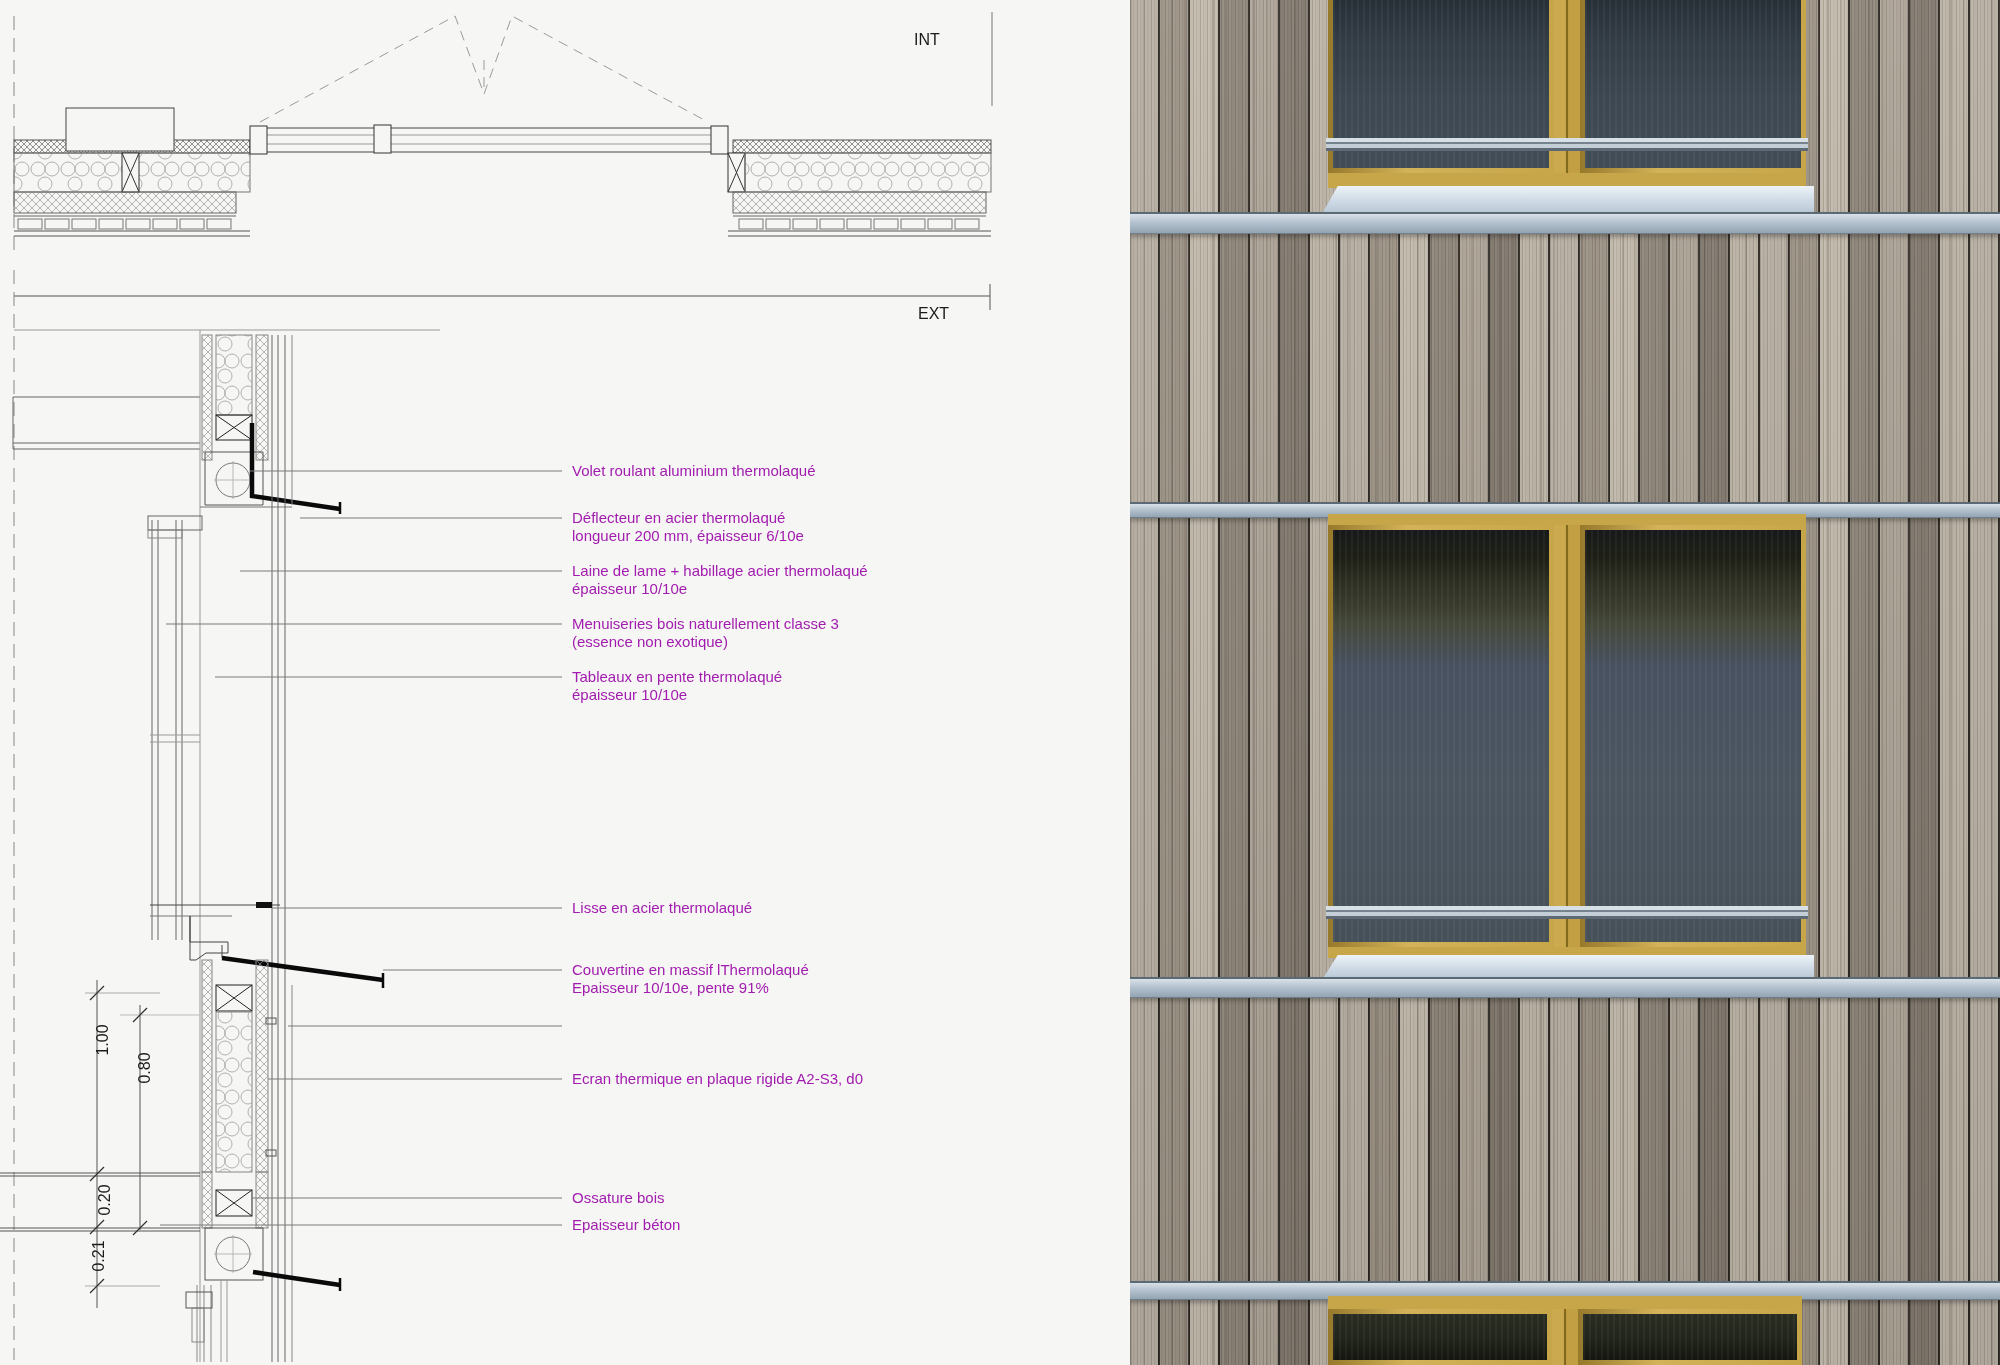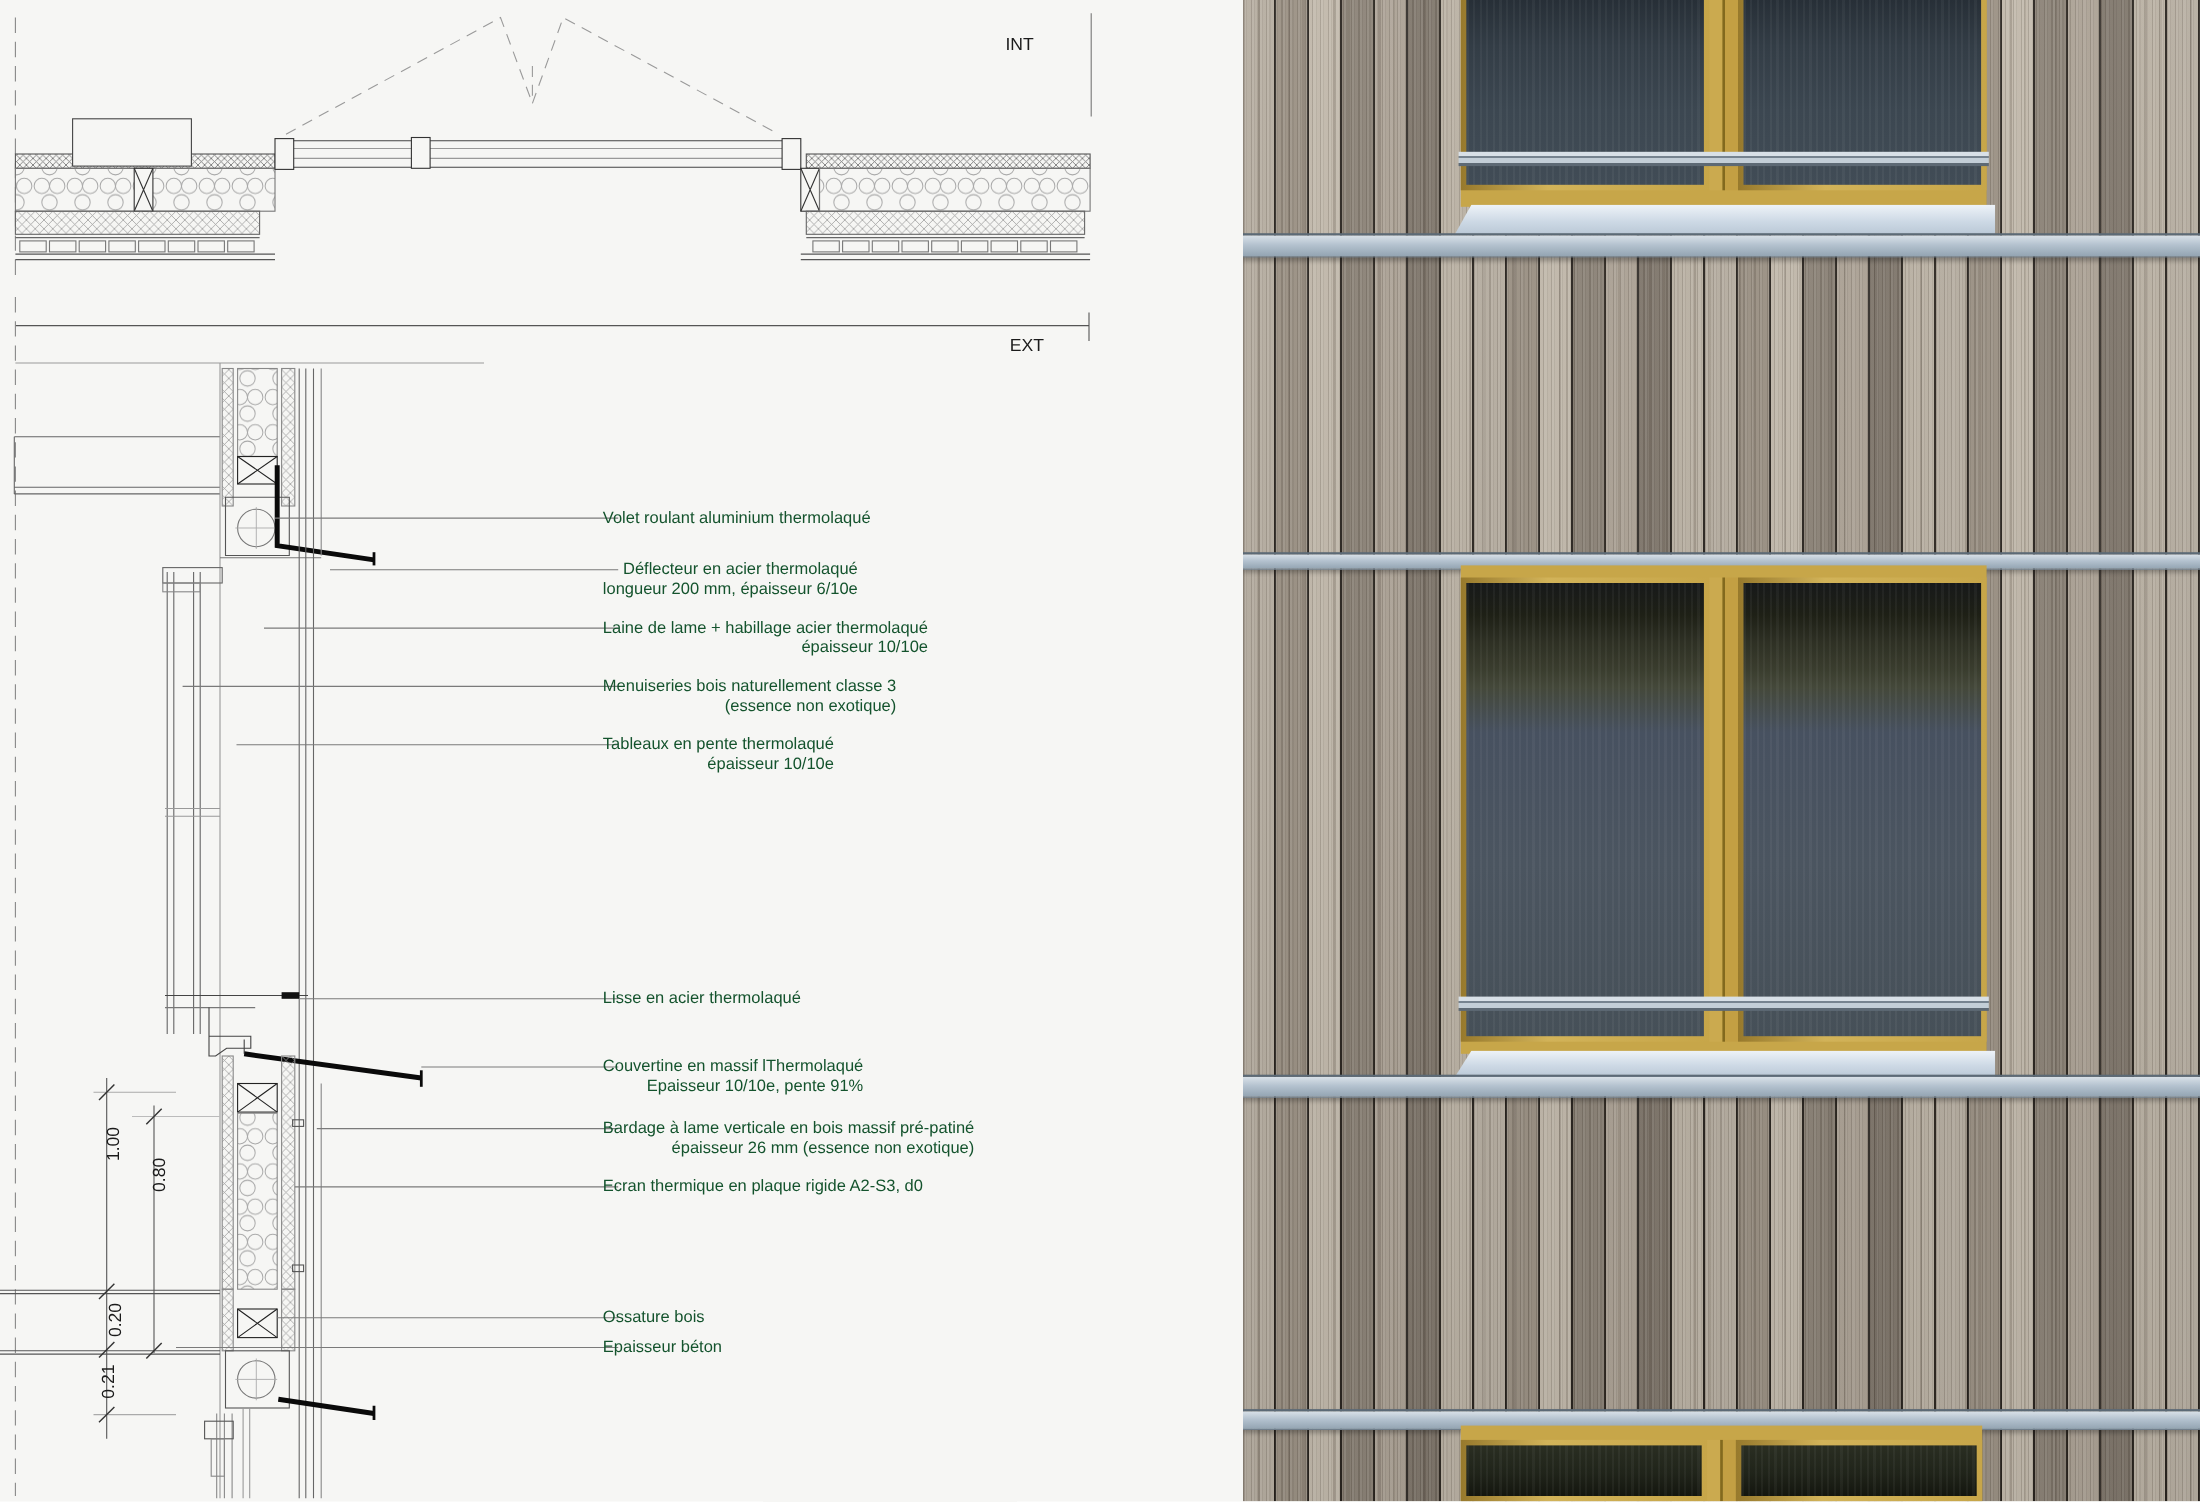--- a/index.html
+++ b/index.html
@@ -2,21 +2,21 @@
 <html><head>
 <meta charset="utf-8">
 <style>
   html,body{margin:0;padding:0;background:#ffffff;}
   #stage{position:relative;width:2000px;height:1365px;overflow:hidden;
          font-family:"Liberation Sans", sans-serif;background:#f6f6f4;}
 
   
   #drawing{position:absolute;left:0;top:0;width:1130px;height:1365px;background:#f6f6f4;}
   #cad{position:absolute;left:0;top:0;}
-  .callout{position:absolute;left:548px;font-size:15px;line-height:18px;color:#14532d;white-space:nowrap;text-align:right;}
+  .callout{position:absolute;left:572px;font-size:15px;line-height:18px;color:#a21caf;white-space:nowrap;}
 
   
   #facade{position:absolute;left:1130px;top:0;width:870px;height:1365px;overflow:hidden;}
   .wood-bg{position:absolute;inset:0;background-color:#a39a8d;
     background-image:
       linear-gradient(180deg, rgba(255,255,255,.05), rgba(0,0,0,.05)),
       repeating-linear-gradient(90deg, rgba(40,32,24,.16) 0 1px, rgba(255,255,255,.07) 1px 3px, rgba(0,0,0,.05) 3px 4px, rgba(255,255,255,.02) 4px 7px),
       repeating-linear-gradient(90deg, rgba(62,50,40,.22) 0 2px, rgba(0,0,0,0) 2px 13px, rgba(70,58,44,.14) 13px 15px, rgba(0,0,0,0) 15px 41px),
       repeating-linear-gradient(90deg,
         #b5ac9f 0 28px, #26211c 28px 30px,
@@ -250,24 +250,20 @@
       <div>Tableaux en pente thermolaqué</div>
       <div>épaisseur 10/10e</div>
     </div>
     <div class="callout" style="top:899px">
       <div>Lisse en acier thermolaqué</div>
     </div>
     <div class="callout" style="top:961px">
       <div>Couvertine en massif lThermolaqué</div>
       <div>Epaisseur 10/10e, pente 91%</div>
     </div>
-    <div class="callout" style="top:1017px">
-      <div>Bardage à lame verticale en bois massif pré-patiné</div>
-      <div>épaisseur 26 mm (essence non exotique)</div>
-    </div>
     <div class="callout" style="top:1070px">
       <div>Ecran thermique en plaque rigide A2-S3, d0</div>
     </div>
     <div class="callout" style="top:1189px">
       <div>Ossature bois</div>
     </div>
     <div class="callout" style="top:1216px">
       <div>Epaisseur béton</div>
     </div>
   </div>

